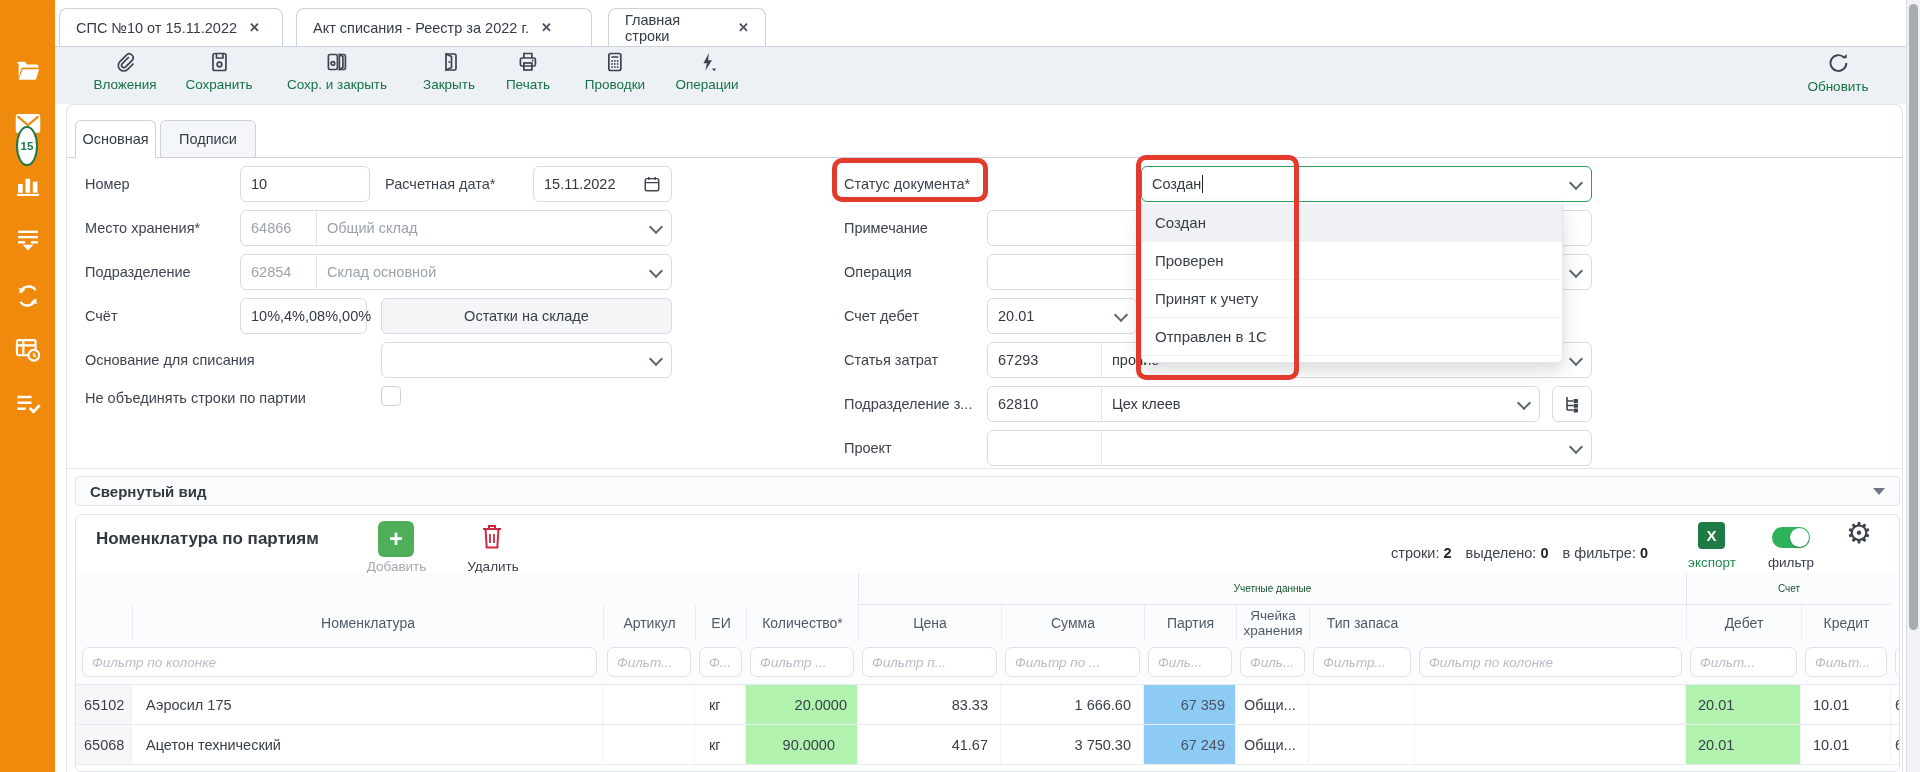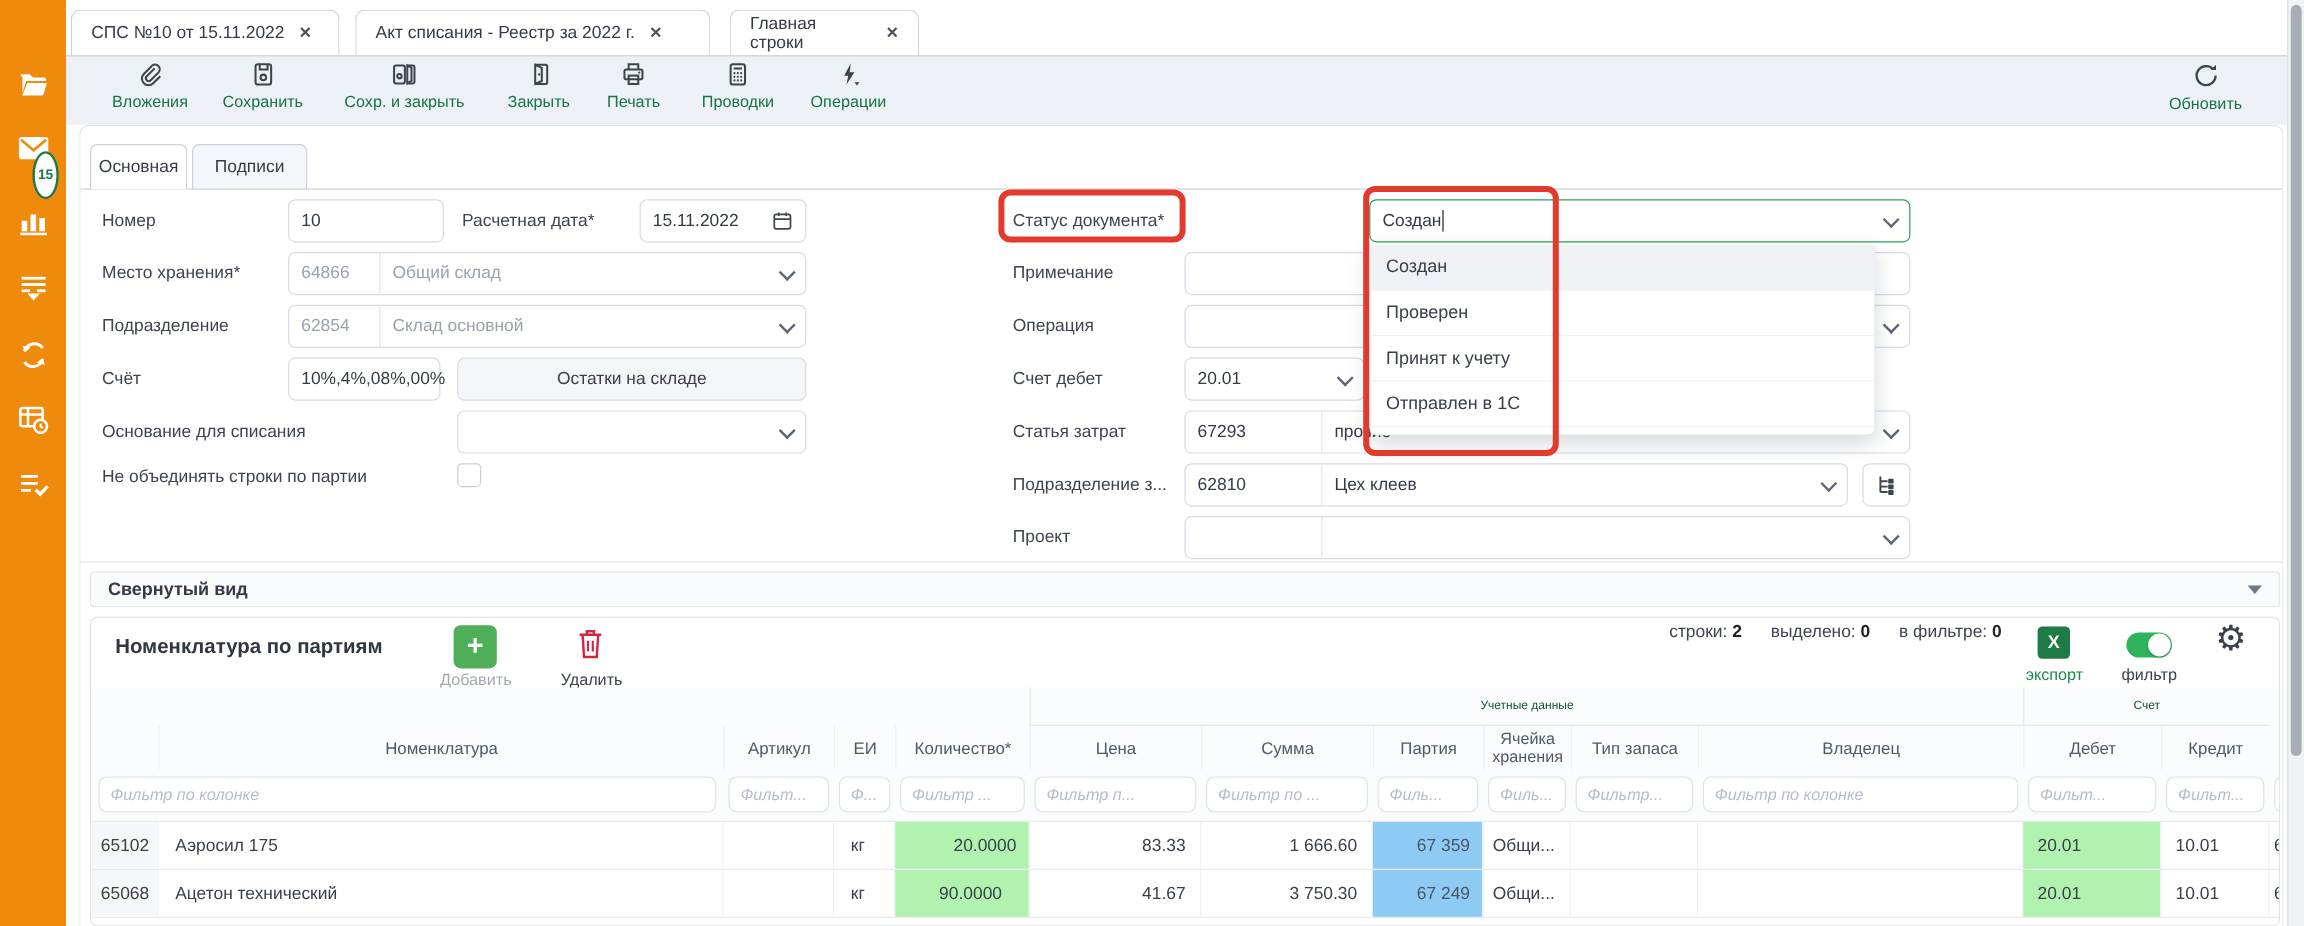--- a/index.html
+++ b/index.html
@@ -4,21 +4,21 @@
 <style>
   html,body{margin:0;padding:0}
   body{width:1920px;height:772px;overflow:hidden;position:relative;background:#fff;
        font-family:"Liberation Sans",sans-serif;color:#39404a;font-size:14.5px}
   .abs{position:absolute}
   svg{display:block}
 
   
   .sidebar{left:0;top:0;width:55px;height:772px;background:#ef8a0d;z-index:5}
   .side-ic{position:absolute;left:14px;width:28px;height:28px}
-  .badge{position:absolute;left:27px;top:126px;width:22px;height:40px;border-radius:50%;
+  .badge{position:absolute;left:16px;top:126px;width:22px;height:40px;border-radius:50%;
          background:#fff;border:2px solid #1d7a45;color:#1d7a45;font-size:11.5px;font-weight:bold;
          display:flex;align-items:center;justify-content:center;box-sizing:border-box;z-index:6}
 
   
   .tabstrip{left:55px;top:0;width:1851px;height:46px;background:#fff}
   .doc-tab{position:absolute;top:8px;height:38px;box-sizing:border-box;background:#fff;
            border:1px solid #ccd2db;border-bottom:none;border-radius:8px 8px 0 0;
            display:flex;align-items:center;gap:12px;padding:0 16px;color:#333b46;font-size:14.5px}
   .doc-x{font-size:13px;color:#4a515b;font-weight:bold}
 
@@ -76,21 +76,21 @@
 
   
   .grid-panel{left:75px;top:514px;width:1825px;height:258px;background:#fff;border:1px solid #dfe3ea;
               border-radius:6px;box-sizing:border-box;overflow:hidden}
   .grid-title{position:absolute;left:20px;top:14px;font-size:17px;font-weight:600;color:#2f3742}
   .add-btn{position:absolute;left:302px;top:6px;width:36px;height:36px;background:#4fae58;border-radius:6px;
            color:#fff;font-size:24px;font-weight:bold;display:flex;align-items:center;justify-content:center}
   .add-lab{position:absolute;left:283px;top:44px;width:75px;text-align:center;color:#a2a9b3;font-size:13.5px}
   .del-ic{position:absolute;left:404px;top:8px}
   .del-lab{position:absolute;left:382px;top:44px;width:70px;text-align:center;color:#3c434e;font-size:13.5px}
-  .stats{position:absolute;left:1315px;top:4px;display:flex;gap:24px;font-size:14.5px;color:#3d4450;white-space:nowrap}
+  .stats{position:absolute;left:1315px;top:30px;display:flex;gap:14px;font-size:14.5px;color:#3d4450;white-space:nowrap}
   .stats b{color:#222}
   .xls{position:absolute;left:1622px;top:7px;width:27px;height:27px;background:#1e7b46;border-radius:4px;
        color:#fff;font-weight:bold;font-size:15px;display:flex;align-items:center;justify-content:center}
   .xls-lab{position:absolute;left:1596px;top:40px;width:80px;text-align:center;color:#1c8a4e;font-size:13.5px}
   .toggle{position:absolute;left:1696px;top:12px;width:38px;height:21px;border-radius:11px;background:#2eb35a}
   .knob{position:absolute;right:1px;top:1px;width:19px;height:19px;border-radius:50%;background:#fff;box-shadow:0 1px 2px rgba(0,0,0,.3)}
   .tog-lab{position:absolute;left:1680px;top:40px;width:70px;text-align:center;color:#39404a;font-size:13.5px}
   .gear{position:absolute;left:1770px;top:4px;font-size:29px;color:#3a414c;line-height:1}
 
   .thead{position:absolute;left:0;top:58px;width:1823px;height:112px;background:#fbfcfd;border-bottom:1px solid #e6e9ee;box-sizing:border-box}
@@ -427,21 +427,20 @@
 
     <div class="hcell" style="left:56px;width:471px">Номенклатура</div>
     <div class="hcell" style="left:527px;width:92px">Артикул</div>
     <div class="hcell" style="left:619px;width:51px">ЕИ</div>
     <div class="hcell" style="left:670px;width:112px">Количество*</div>
     <div class="hcell" style="left:782px;width:143px">Цена</div>
     <div class="hcell" style="left:925px;width:143px">Сумма</div>
     <div class="hcell" style="left:1068px;width:92px">Партия</div>
     <div class="hcell" style="left:1160px;width:73px;font-size:13.5px">Ячейка хранения</div>
     <div class="hcell" style="left:1233px;width:106px">Тип запаса</div>
-    <div class="hcell" style="left:1339px;width:271px">Владелец</div>
     <div class="hcell" style="left:1610px;width:115px">Дебет</div>
     <div class="hcell" style="left:1725px;width:90px">Кредит</div>
 
     <div class="fcell" style="left:6px;width:515px">Фильтр по колонке</div>
     <div class="fcell" style="left:531px;width:84px">Фильт...</div>
     <div class="fcell" style="left:623px;width:43px">Ф...</div>
     <div class="fcell" style="left:674px;width:104px">Фильтр ...</div>
     <div class="fcell" style="left:786px;width:135px">Фильтр п...</div>
     <div class="fcell" style="left:929px;width:135px">Фильтр по ...</div>
     <div class="fcell" style="left:1072px;width:84px">Филь...</div>

